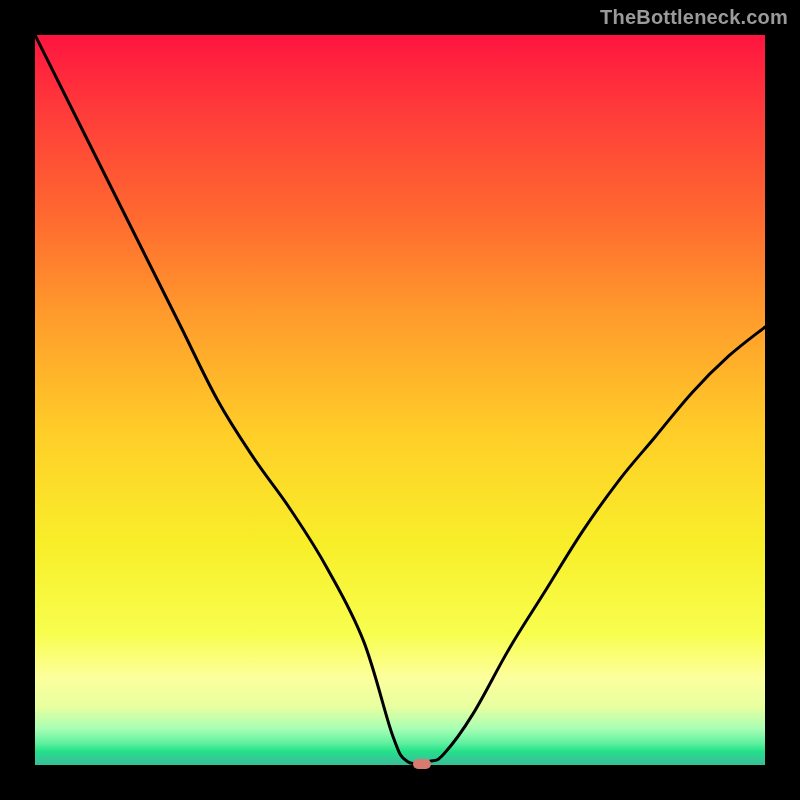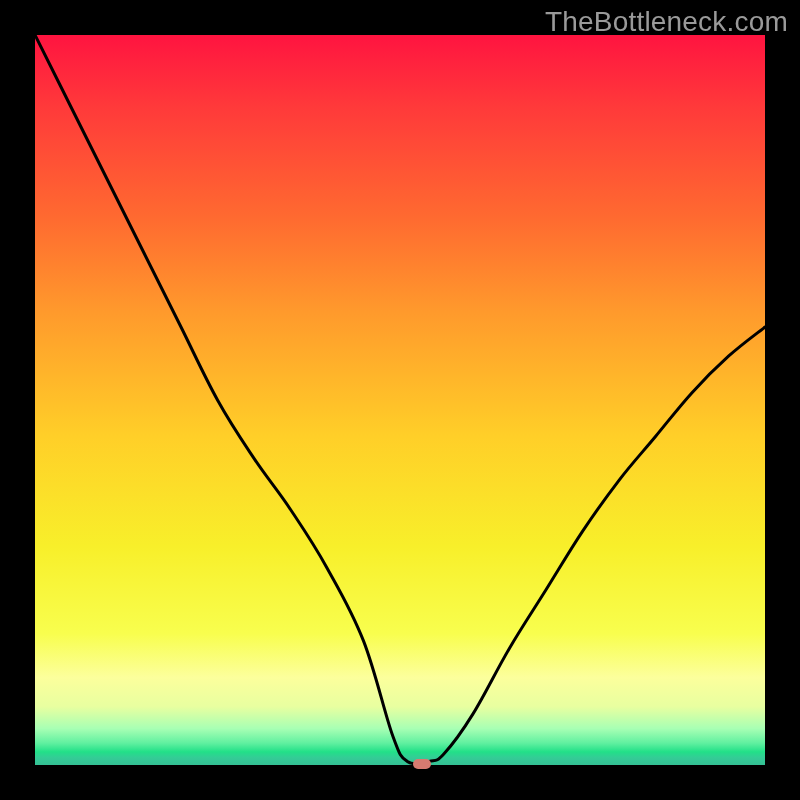--- a/index.html
+++ b/index.html
@@ -40,22 +40,22 @@
       #22e088 98.2%,
       #34cc96 99%,
       #34c094 100%
     );
   }
   .watermark {
     position: absolute;
     top: 6px;
     right: 12px;
     color: #9a9a9a;
-    font-size: 28px;
-    font-weight: 400;
+    font-size: 20px;
+    font-weight: 700;
     letter-spacing: 0.2px;
   }
   svg.curve {
     position: absolute;
     left: 0;
     top: 0;
     width: 730px;
     height: 730px;
   }
   .marker {

